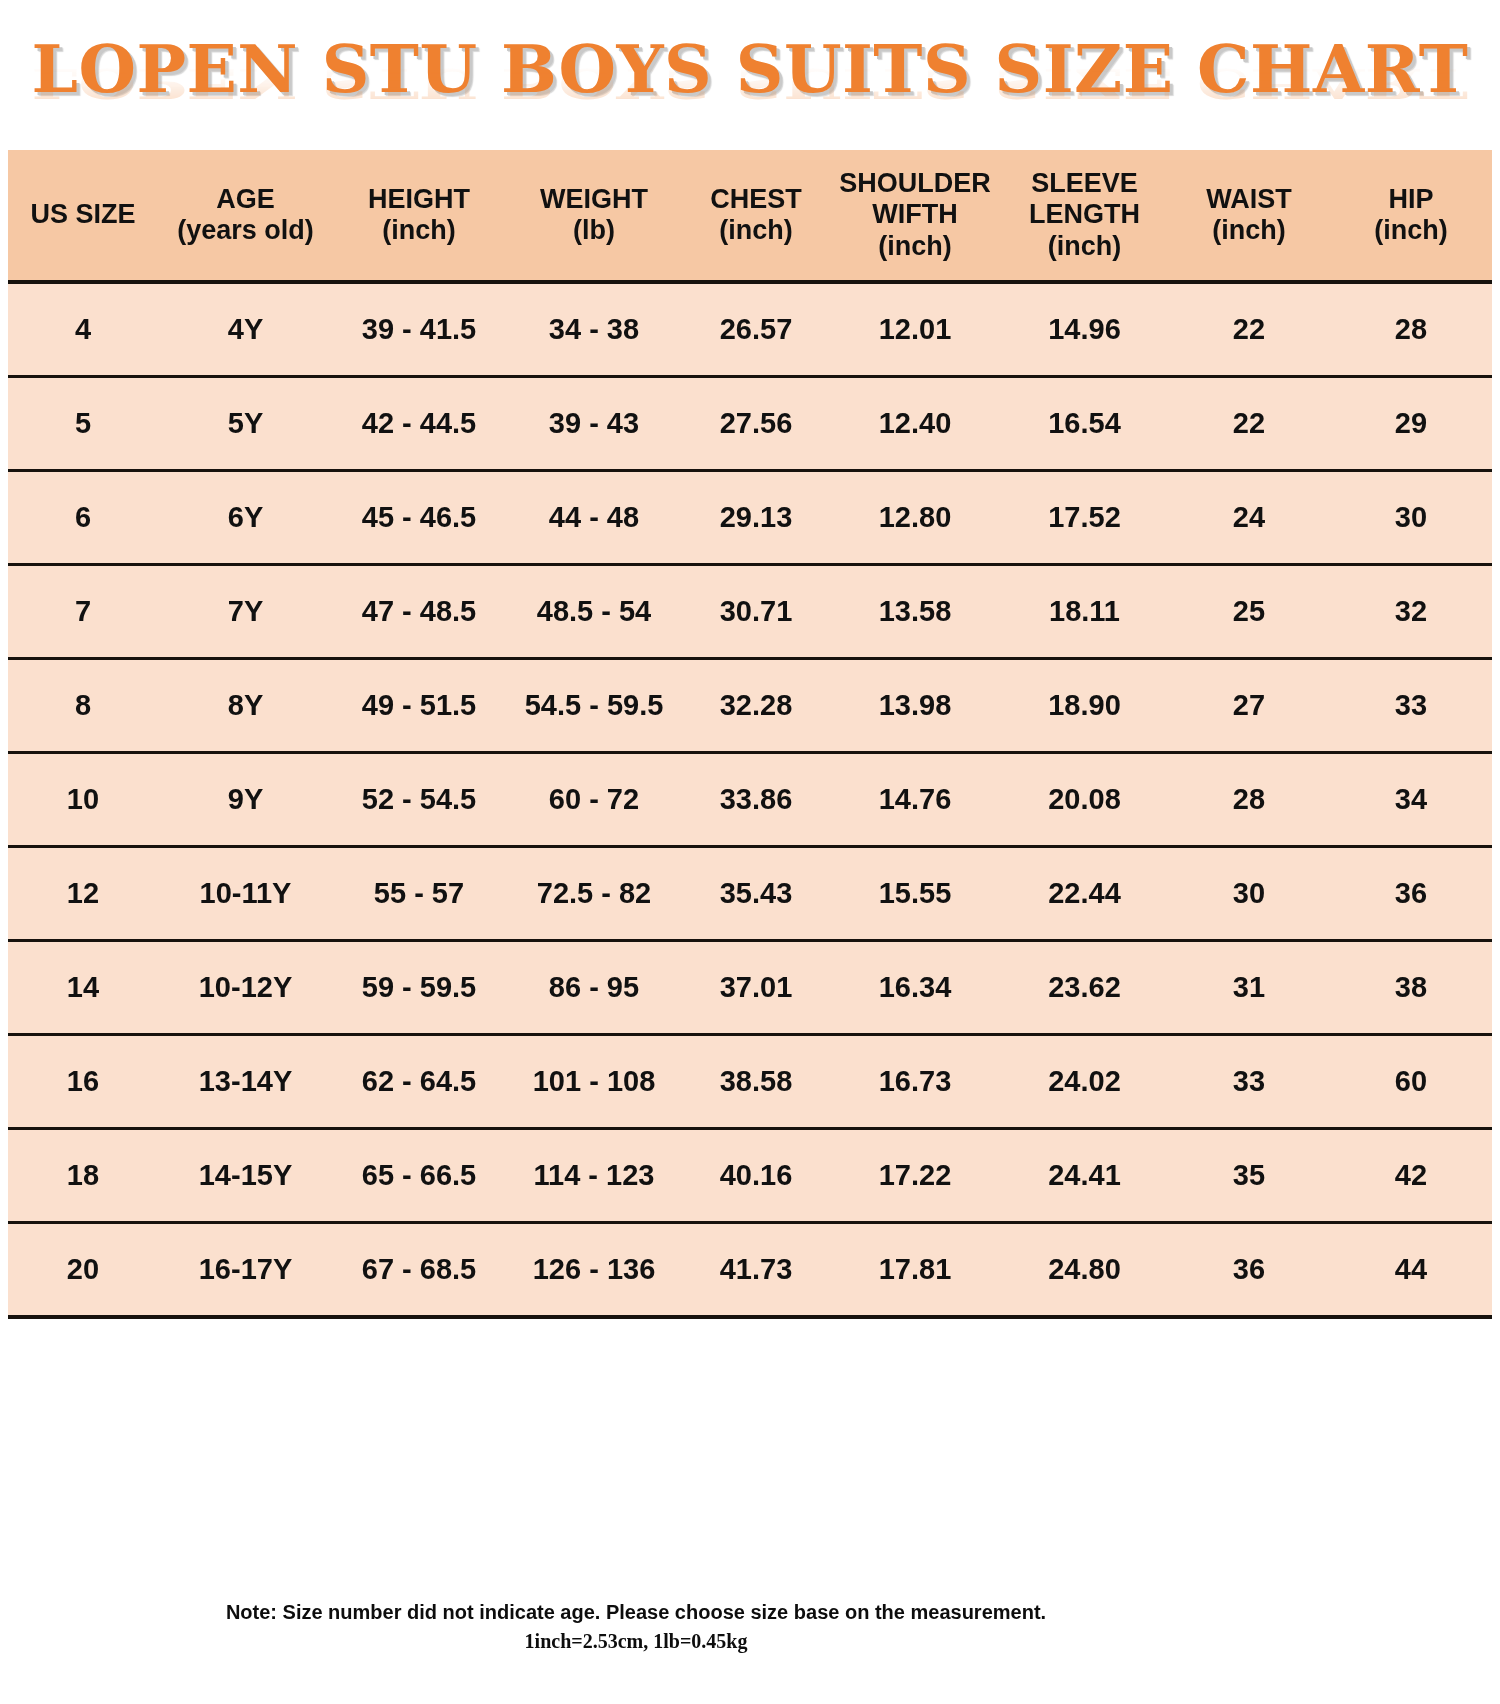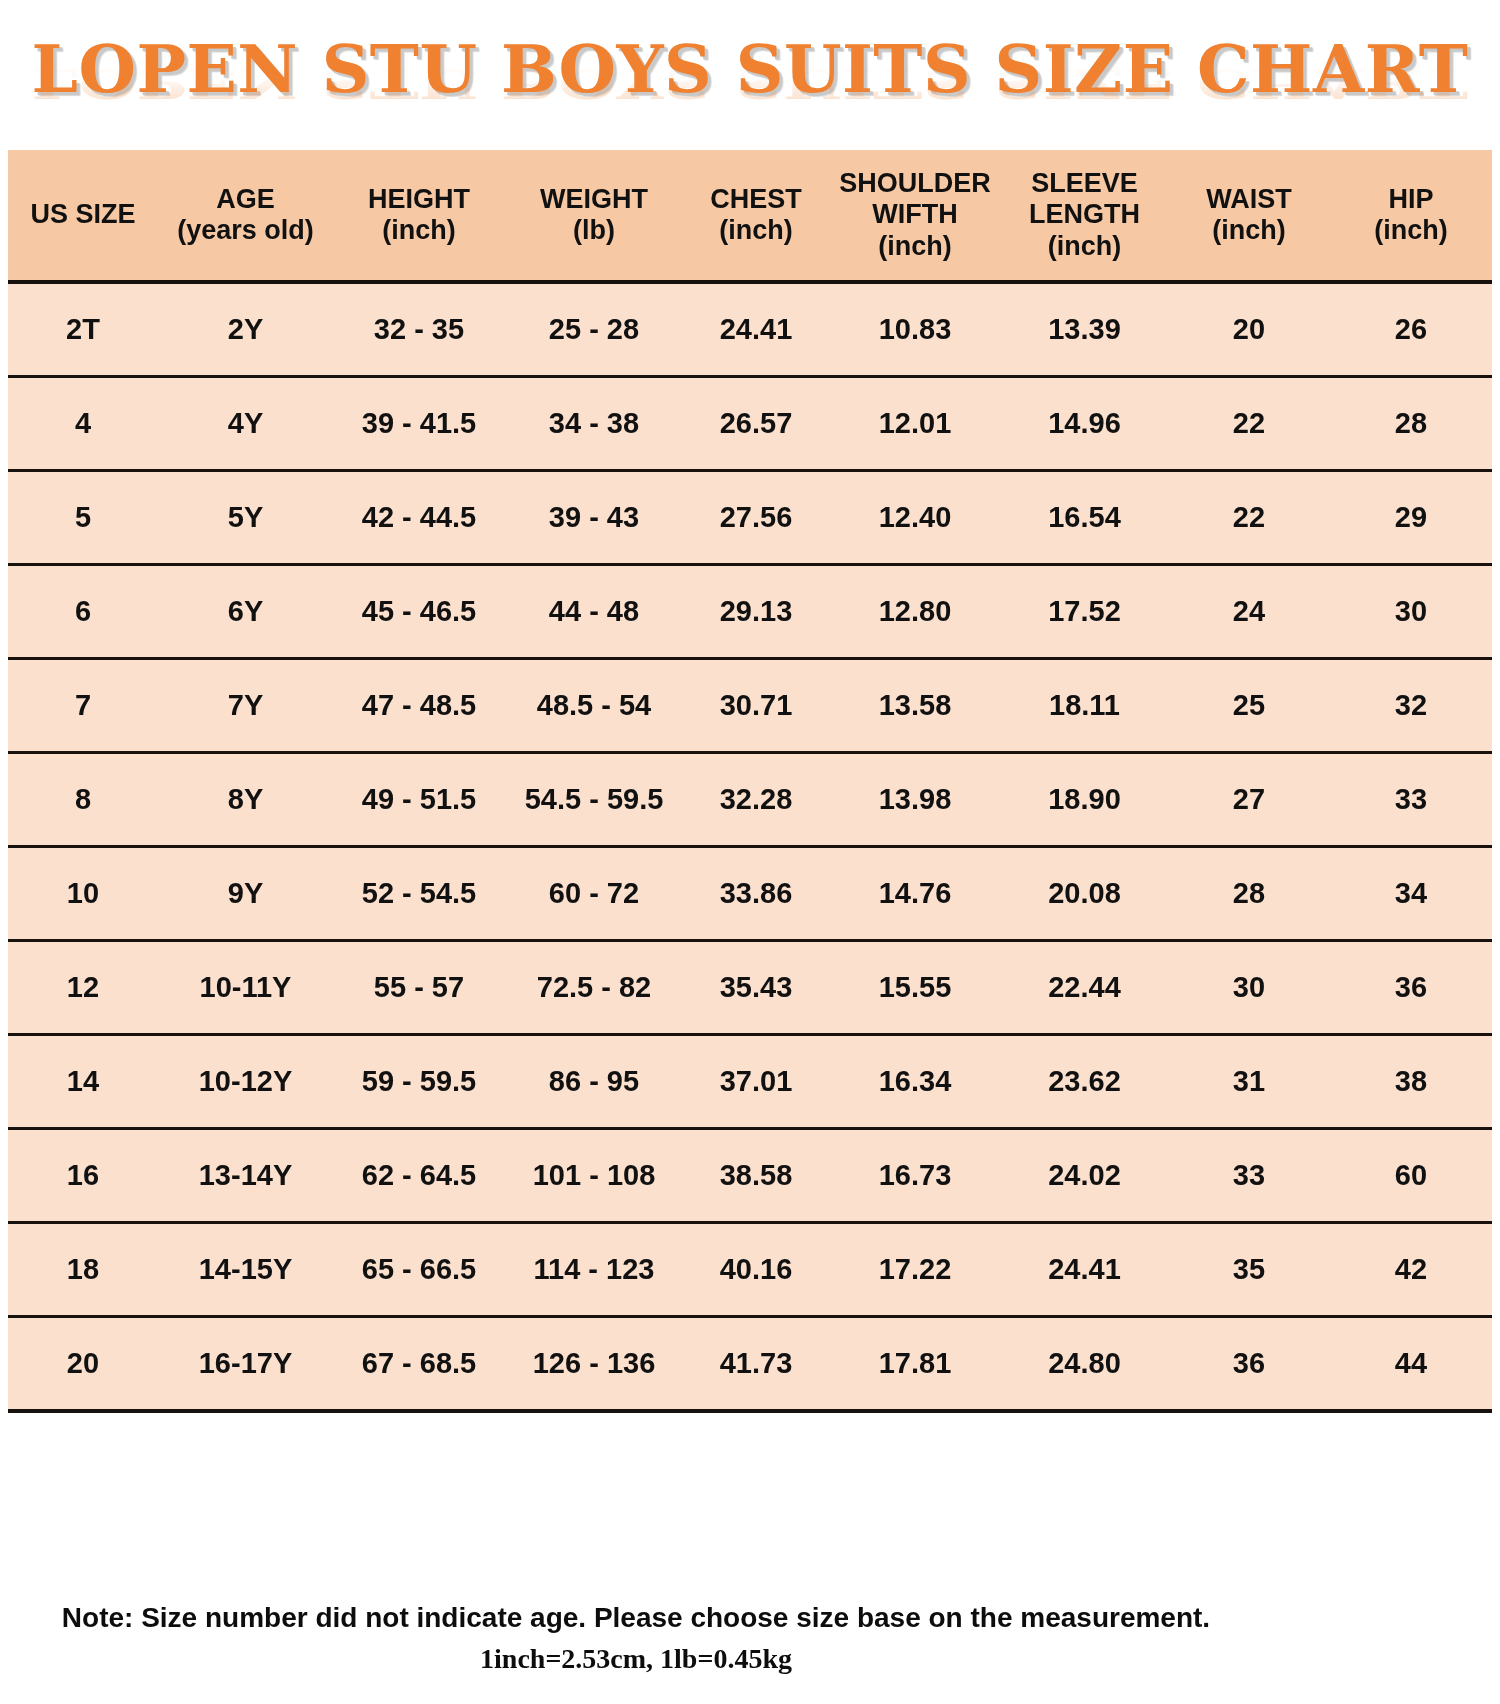--- a/index.html
+++ b/index.html
@@ -122,21 +122,21 @@
   col.c7 { width: 162px; }
   col.c8 { width: 162px; }
 
   
   .note {
     position: absolute;
     top: 1598px;
     left: 0;
     width: 1272px;
     text-align: center;
-    font-size: 28px;
+    font-size: 20px;
     font-weight: bold;
     color: #0d0d0d;
     line-height: 1.45;
   }
   .note .line2 { display: block; font-family: Liberation Serif, serif; }
 </style>
 </head>
 <body>
 
 <div class="page">
@@ -194,31 +194,20 @@
             <span class="unit">(inch)</span>
           </th>
           <th>
             <span>HIP</span>
             <span class="unit">(inch)</span>
           </th>
         </tr>
       </thead>
       <tbody id="table-body">
           <tr>
-            <td>2T</td>
-            <td>2Y</td>
-            <td>32 - 35</td>
-            <td>25 - 28</td>
-            <td>24.41</td>
-            <td>10.83</td>
-            <td>13.39</td>
-            <td>20</td>
-            <td>26</td>
-          </tr>
-          <tr>
             <td>4</td>
             <td>4Y</td>
             <td>39 - 41.5</td>
             <td>34 - 38</td>
             <td>26.57</td>
             <td>12.01</td>
             <td>14.96</td>
             <td>22</td>
             <td>28</td>
           </tr>

